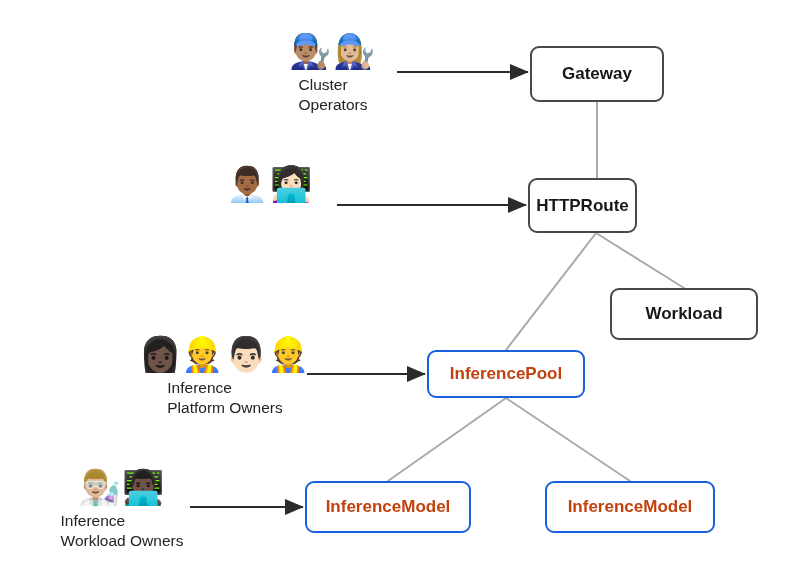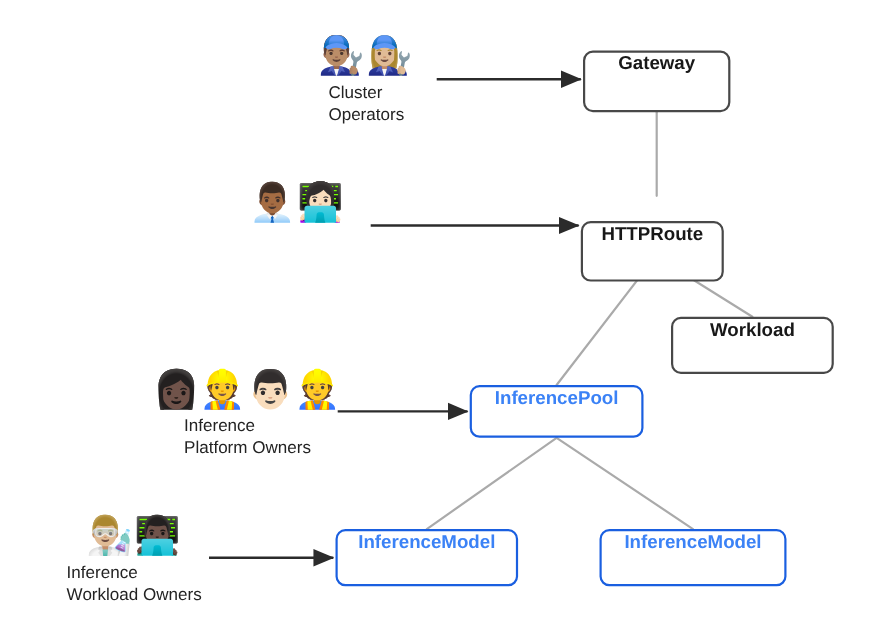--- a/index.html
+++ b/index.html
@@ -25,35 +25,36 @@
     width: 800px;
     height: 572px;
     pointer-events: none;
   }
 
   
   .node {
     position: absolute;
     box-sizing: border-box;
     display: flex;
+    align-items: center;
     justify-content: center;
     border-radius: 9px;
     background: #ffffff;
     text-align: center;
     line-height: 1.15;
   }
   .node.core {
     border: 2px solid #484848;
     color: #181818;
     font-weight: bold;
     font-size: 17px;
   }
   .node.ext {
     border: 2.4px solid #1a5fe0;
-    color: #3b82f6;
+    color: #c2410c;
     font-weight: bold;
     font-size: 17px;
   }
 
   
   .actor {
     position: absolute;
     display: flex;
     flex-direction: column;
     align-items: center;
@@ -101,21 +102,21 @@
         <line x1="337" y1="205" x2="526" y2="205" marker-end="url(#arrowhead)"></line>
         <line x1="307" y1="374" x2="425" y2="374" marker-end="url(#arrowhead)"></line>
         <line x1="190" y1="507" x2="303" y2="507" marker-end="url(#arrowhead)"></line>
       </g>
   </svg>
 
   <div id="node-layer">
       <div class="node core" style="left: 530px; top: 46px; width: 134px; height: 56px;">
         <span>Gateway</span>
       </div>
-      <div class="node core" style="left: 528px; top: 178px; width: 130px; height: 55px; margin-top: 23px;">
+      <div class="node core" style="left: 528px; top: 178px; width: 109px; height: 55px;">
         <span>HTTPRoute</span>
       </div>
       <div class="node core" style="left: 610px; top: 288px; width: 148px; height: 52px;">
         <span>Workload</span>
       </div>
       <div class="node ext" style="left: 427px; top: 350px; width: 158px; height: 48px;">
         <span>InferencePool</span>
       </div>
       <div class="node ext" style="left: 305px; top: 481px; width: 166px; height: 52px;">
         <span>InferenceModel</span>

